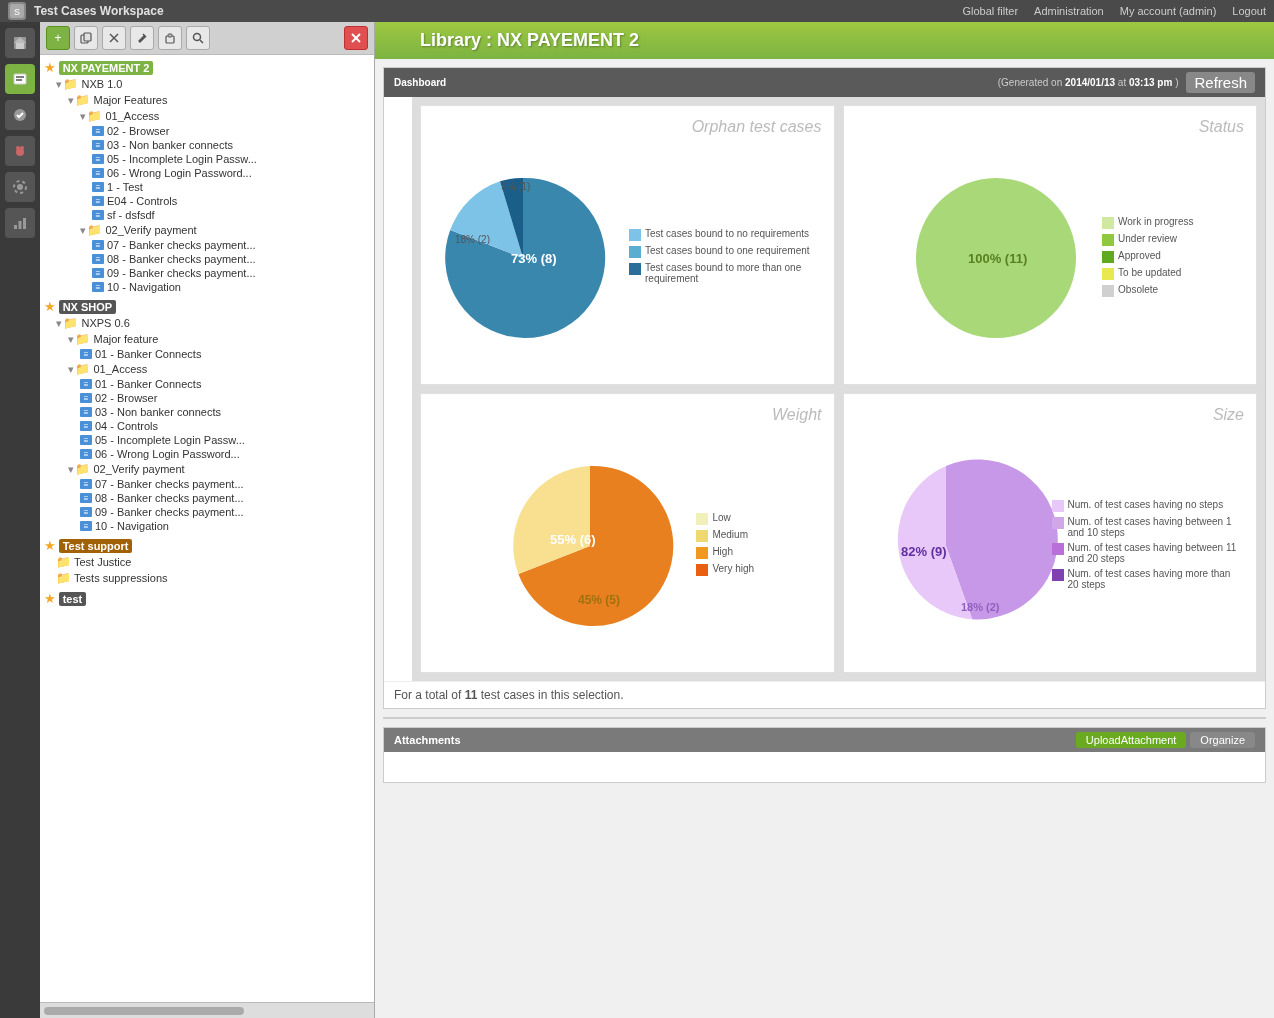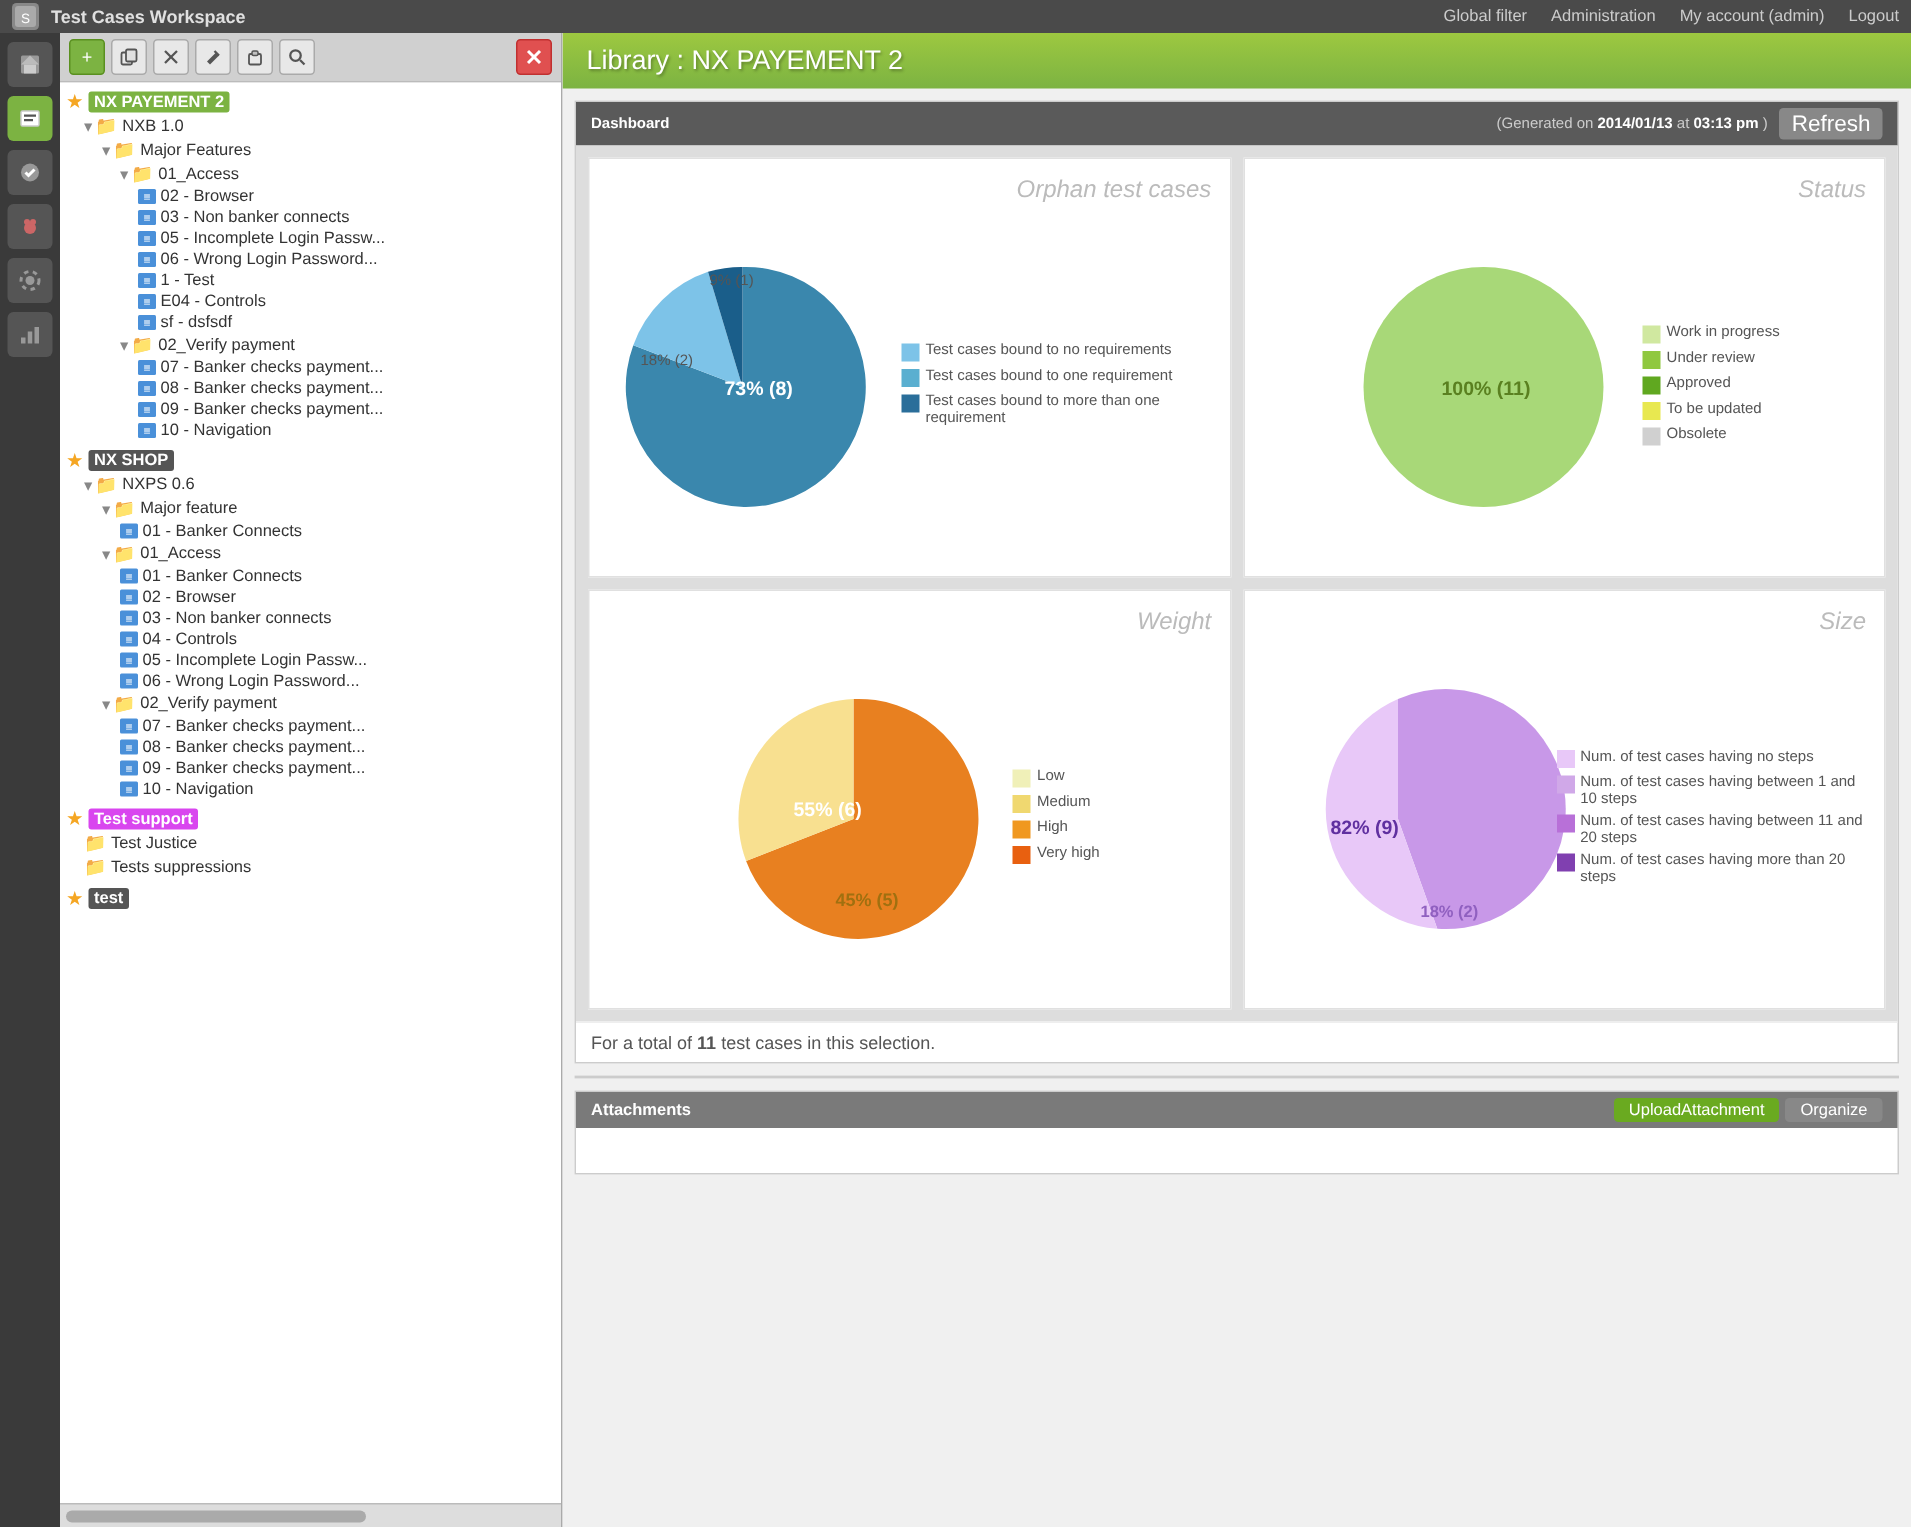--- a/index.html
+++ b/index.html
@@ -44,35 +44,35 @@
 
     
     #tree-content::-webkit-scrollbar { width: 8px; height: 8px; }
     #tree-content::-webkit-scrollbar-thumb { background: #aaa; border-radius: 4px; }
 
     
     #right-panel { flex: 1; display: flex; flex-direction: column; background: #f0f0f0; overflow: hidden; }
 
     
     #page-header { background: linear-gradient(to bottom, #9dc840, #7cb342); padding: 8px 16px; }
-    #page-title { font-size: 18px; font-weight: normal; color: #fff; text-shadow: 1px 1px 2px rgba(0,0,0,0.3); }
+    #page-title { font-size: 18px; font-weight: bold; color: #fff; text-shadow: 1px 1px 2px rgba(0,0,0,0.3); margin-left: 29px; }
 
     
     #content-area { flex: 1; overflow-y: auto; padding: 8px; display: flex; flex-direction: column; gap: 8px; }
 
     
     #dashboard-section { background: #fff; border: 1px solid #ccc; }
     #dashboard-header { background: #5a5a5a; color: #fff; padding: 4px 10px; display: flex; align-items: center; justify-content: space-between; }
     #dashboard-header-title { font-size: 10px; font-weight: bold; }
     #dashboard-generated { font-size: 10px; color: #ccc; }
     #dashboard-generated b { color: #fff; }
     .refresh-btn { background: #888; color: #fff; border: none; padding: 2px 8px; border-radius: 3px; cursor: pointer; font-size: 15px; }
 
     
-    #charts-grid { display: grid; grid-template-columns: 1fr 1fr; gap: 1px; background: #ddd; padding: 8px; gap: 8px; }
+    #charts-grid { display: grid; grid-template-columns: 1fr 1fr; gap: 1px; background: #ddd; padding: 8px; gap: 8px; margin-left: 28px; }
     .chart-box { background: #fff; border: 1px solid #e0e0e0; padding: 12px; display: flex; flex-direction: column; align-items: center; min-height: 280px; }
     .chart-title { font-size: 16px; color: #bbb; font-style: italic; align-self: flex-end; margin-bottom: 8px; }
     .chart-content { display: flex; align-items: center; gap: 16px; flex: 1; width: 100%; justify-content: center; }
     .chart-legend { font-size: 10px; color: #555; }
     .legend-item { display: flex; align-items: flex-start; gap: 4px; margin-bottom: 4px; }
     .legend-color { width: 12px; height: 12px; flex-shrink: 0; margin-top: 1px; }
 
     
     .pie-svg { overflow: visible; }
 
@@ -352,21 +352,21 @@
         <span class="file-icon">≡</span>
         <span class="tree-label">09 - Banker checks payment...</span>
       </div>
       <div class="tree-node indent4">
         <span class="file-icon">≡</span>
         <span class="tree-label">10 - Navigation</span>
       </div>
 
       <div class="tree-node indent1" style="margin-top:4px;">
         <span class="star-icon tree-icon">★</span>
-        <span style="background:#d946ef; color:#fff; padding:1px 4px; border-radius:2px; font-weight:bold; font-size:11px;">Test support</span>
+        <span style="background:#a16207; color:#fff; padding:1px 4px; border-radius:2px; font-weight:bold; font-size:11px;">Test support</span>
       </div>
       <div class="tree-node indent2">
         <span class="folder-icon tree-icon">📁</span>
         <span class="tree-label">Test Justice</span>
       </div>
       <div class="tree-node indent2">
         <span class="folder-icon tree-icon">📁</span>
         <span class="tree-label">Tests suppressions</span>
       </div>
 

